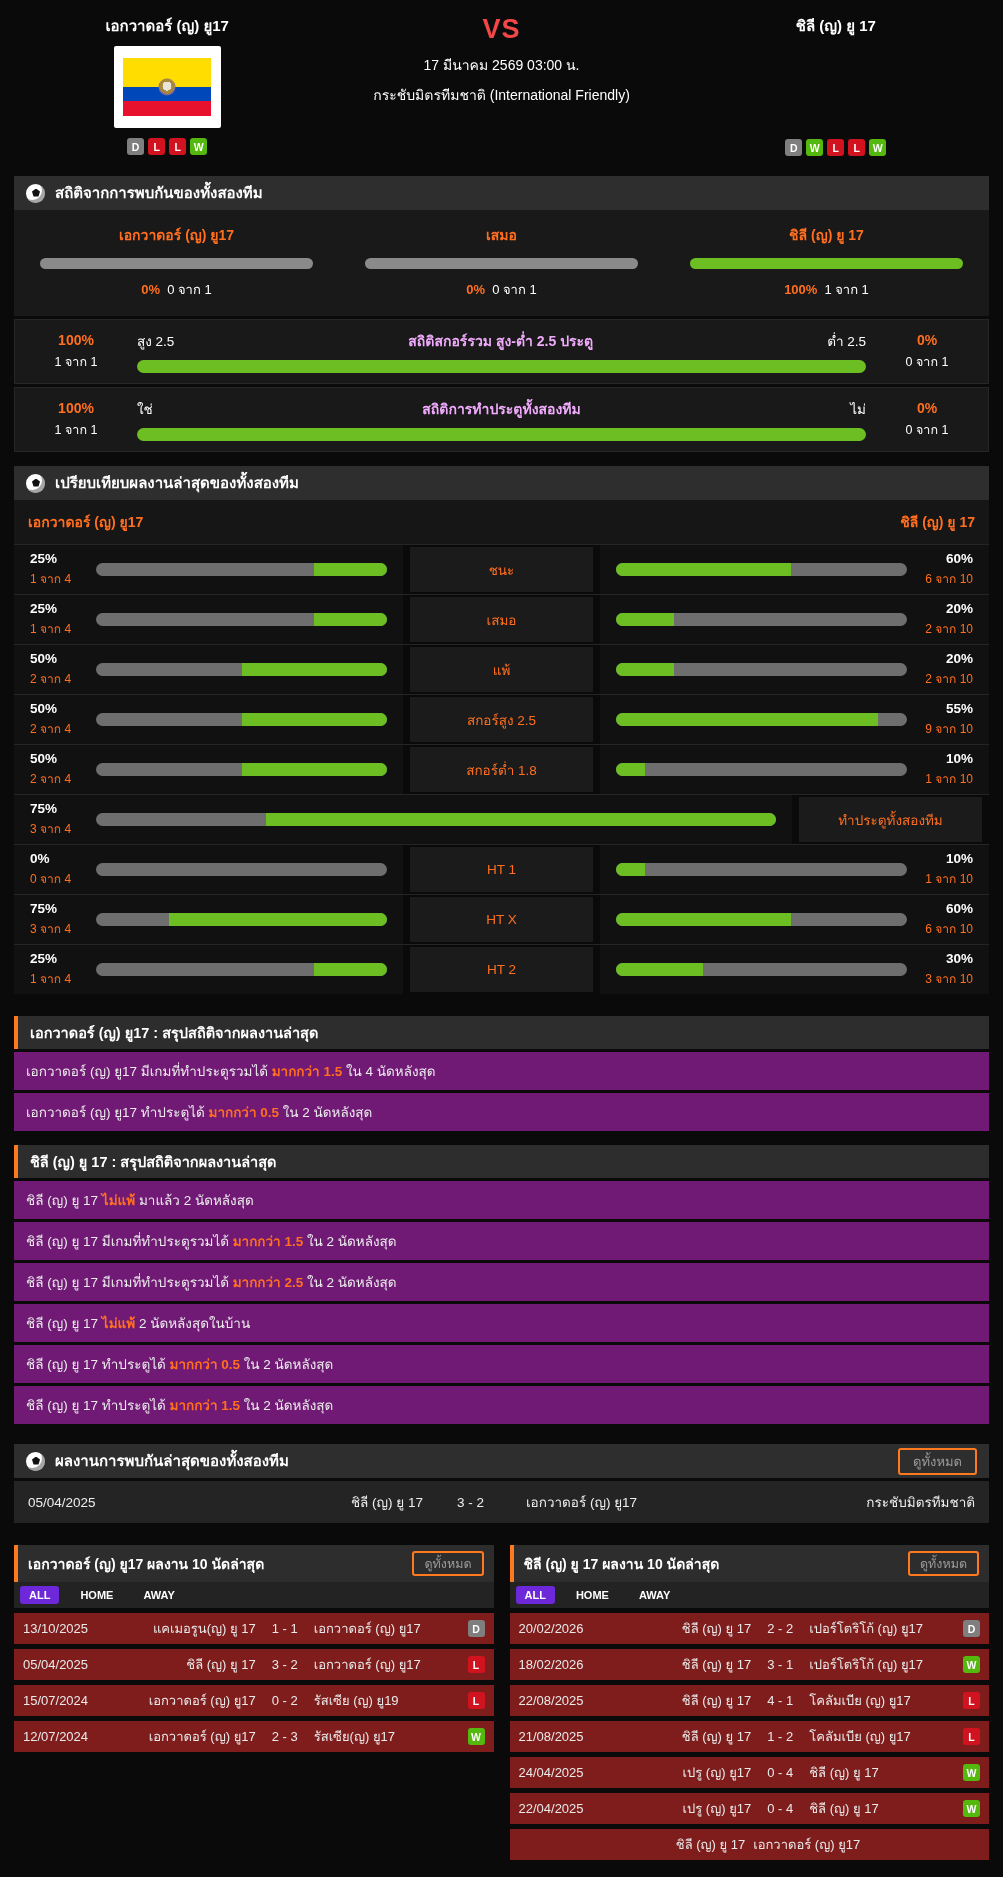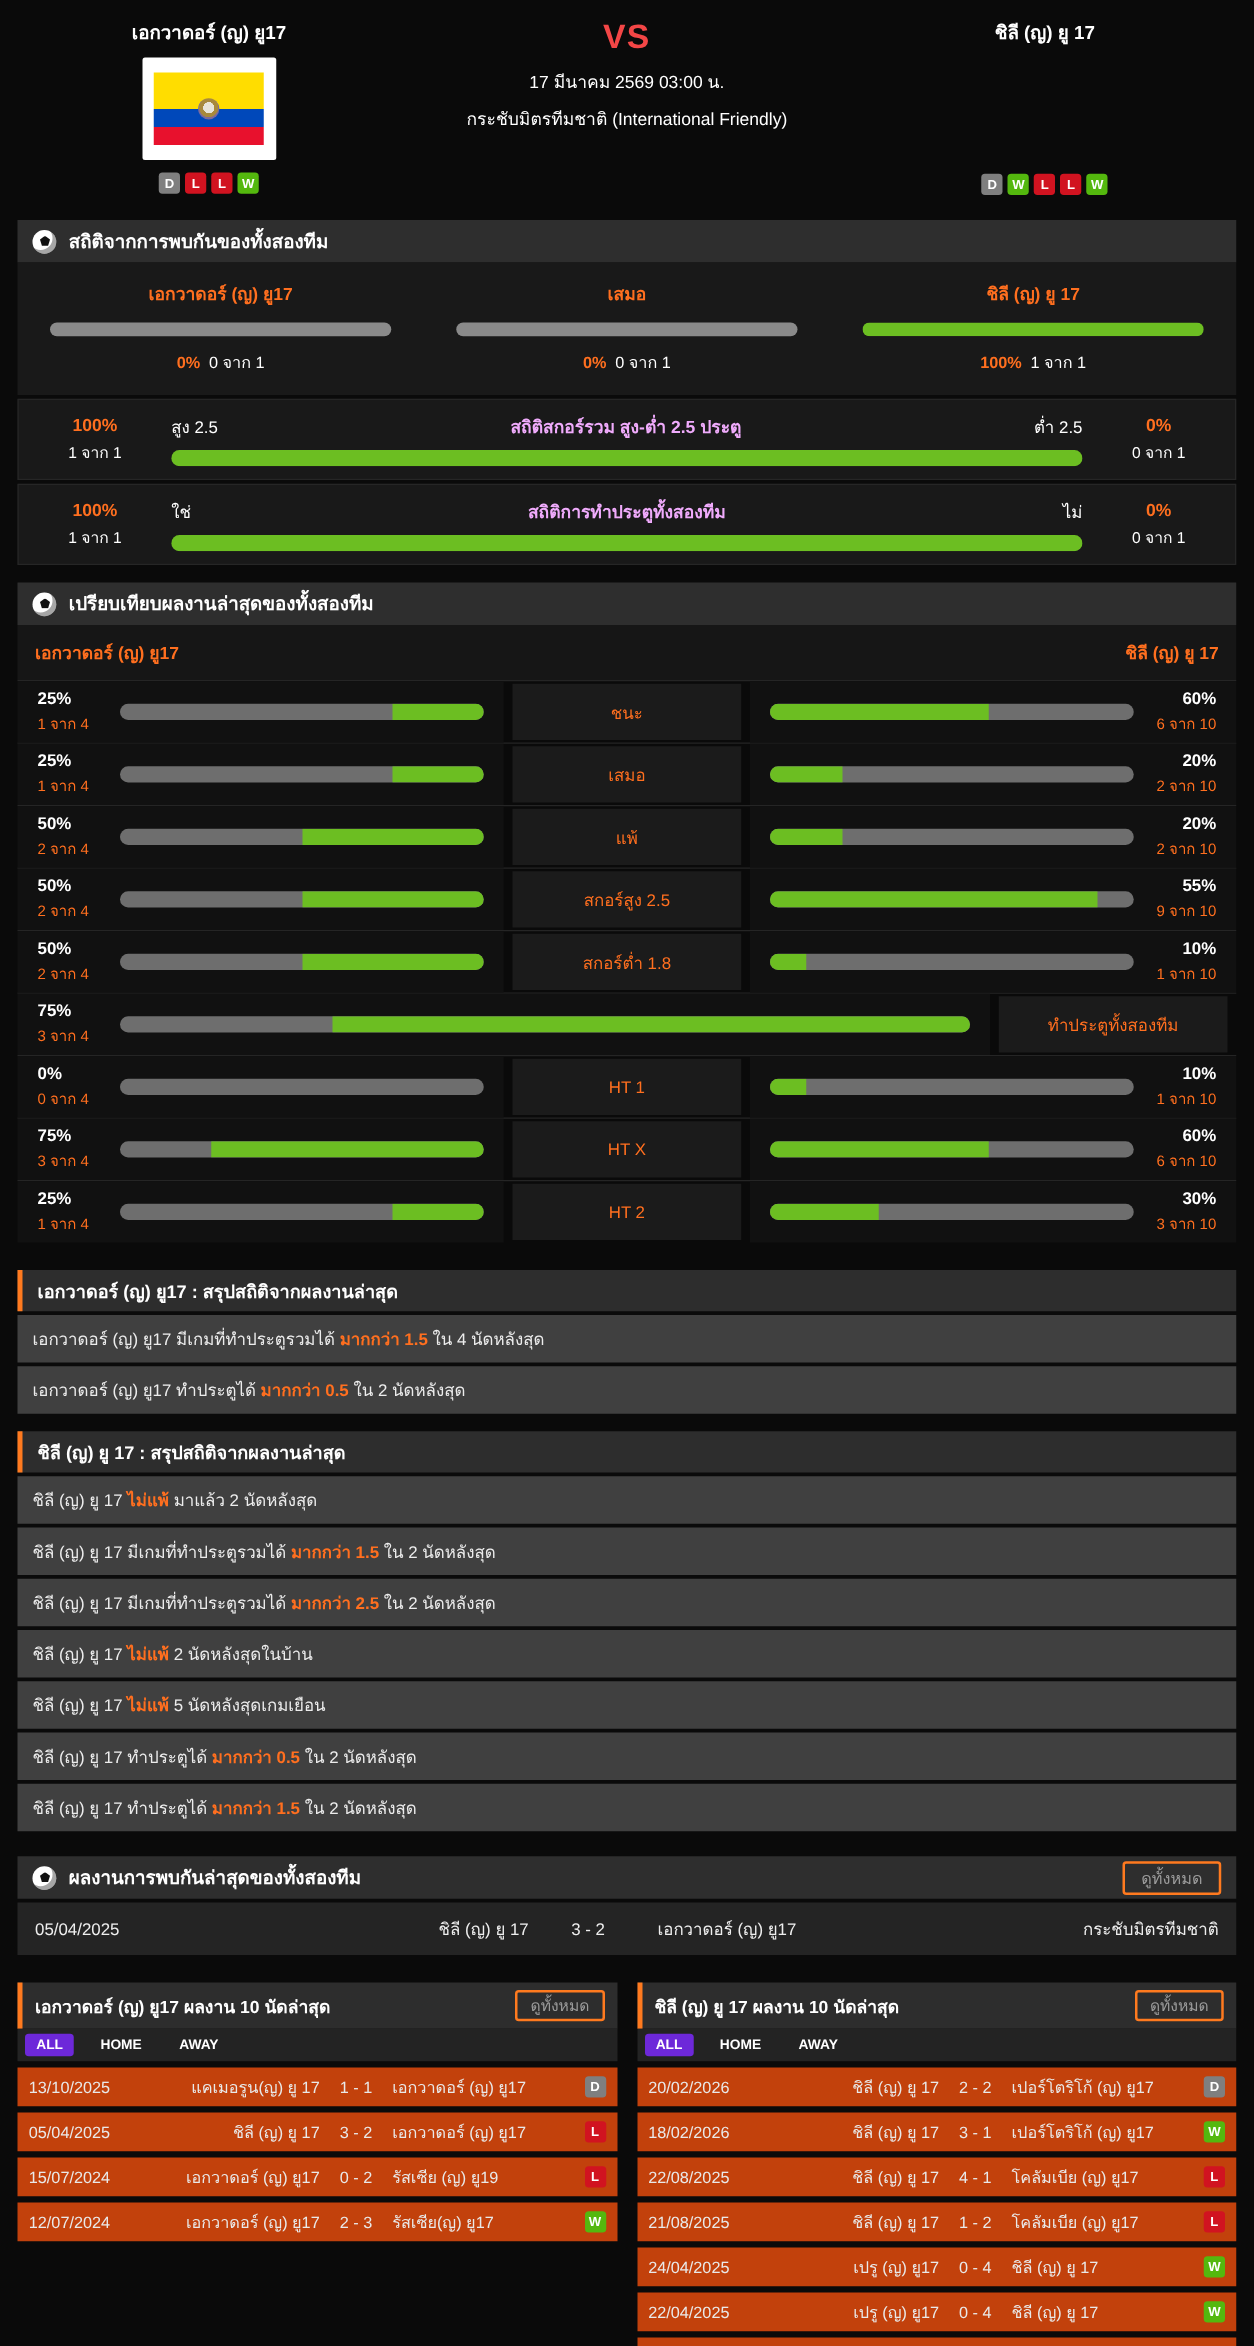--- a/index.html
+++ b/index.html
@@ -75,21 +75,21 @@
   .cmp-side.away .side-nums { text-align:right; }
   .cbar { flex:1; height:13px; background:#6e6e6e; border-radius:7px; overflow:hidden; display:flex; }
   .cbar.rtl { justify-content:flex-end; }
   .cbar .fill { height:100%; width:var(--fill,0%); background:#6cbe22; }
   .cmp-center { width:183px; margin:2px 7px; background:#1b1b1b; display:flex; align-items:center;
                 justify-content:center; color:#ff6f1f; font-size:13.5px; text-align:center; }
 
   
   .sum-head { background:#2d2d2d; border-left:4px solid #ff7a1f; display:flex; align-items:center;
               height:33px; padding:0 12px; font-weight:bold; font-size:14.5px; color:#fff; }
-  .sum-row { background:#404040; margin-top:3px; padding:8px 12px; font-size:13.5px; color:#ececec; min-height:31px; }
+  .sum-row { background:#701a75; margin-top:3px; padding:8px 12px; font-size:13.5px; color:#ececec; min-height:31px; }
   .sum-row .hl { color:#ff6f1f; font-weight:bold; }
 
   
   .btn-viewall { margin-left:auto; background:transparent; border:2px solid #ff7a1f; color:#9b9b9b;
                  border-radius:3px; font-size:13px; height:27px; padding:0 13px; cursor:pointer;
                  font-family:inherit; }
 
   
   .res-row { display:flex; align-items:center; background:#242424; margin-top:3px; padding:10px 14px;
              font-size:13.5px; color:#eee; }
@@ -102,21 +102,21 @@
   
   .tables { display:flex; gap:16px; margin:22px 14px 0; align-items:flex-start; }
   .mini { flex:1; }
   .mini-head { background:#2d2d2d; border-left:4px solid #ff7a1f; display:flex; align-items:center;
                height:37px; padding:0 10px; }
   .mini-title { font-weight:bold; color:#fff; font-size:14px; flex:1; }
   .mini .btn-viewall { height:25px; padding:0 10px; font-size:12.5px; }
   .tabs { background:#232323; display:flex; gap:12px; align-items:center; padding:4px 6px; }
   .tab { color:#fff; font-weight:bold; font-size:11px; padding:3px 9px; border-radius:3px; cursor:pointer; }
   .tab.active { background:#6d28d9; }
-  .mrow { display:flex; align-items:center; background:#c2410c; margin-top:5px; height:31px;
+  .mrow { display:flex; align-items:center; background:#7f1d1d; margin-top:5px; height:31px;
           padding:0 9px; font-size:13px; color:#e9e9e9; }
   .mm-date { width:82px; }
   .mm-home { flex:1.1; text-align:right; padding-right:4px; }
   .mm-score { width:50px; text-align:center; }
   .mm-away { flex:1.1; text-align:left; padding-left:4px; }
   .mm-res { width:20px; display:flex; justify-content:flex-end; }
 </style>
 </head>
 <body>
 
@@ -446,21 +446,20 @@
   <div>
 
       <div class="sum-row"><span>ชิลี (ญ) ยู 17 </span><span class="hl">ไม่แพ้</span><span> มาแล้ว 2 นัดหลังสุด</span></div>
 
       <div class="sum-row"><span>ชิลี (ญ) ยู 17  มีเกมที่ทำประตูรวมได้ </span><span class="hl">มากกว่า 1.5</span><span> ใน 2 นัดหลังสุด</span></div>
 
       <div class="sum-row"><span>ชิลี (ญ) ยู 17  มีเกมที่ทำประตูรวมได้ </span><span class="hl">มากกว่า 2.5</span><span> ใน 2 นัดหลังสุด</span></div>
 
       <div class="sum-row"><span>ชิลี (ญ) ยู 17 </span><span class="hl">ไม่แพ้</span><span> 2  นัดหลังสุดในบ้าน</span></div>
 
-      <div class="sum-row"><span>ชิลี (ญ) ยู 17 </span><span class="hl">ไม่แพ้</span><span> 5  นัดหลังสุดเกมเยือน</span></div>
 
       <div class="sum-row"><span>ชิลี (ญ) ยู 17  ทำประตูได้ </span><span class="hl">มากกว่า 0.5</span><span> ใน 2 นัดหลังสุด</span></div>
 
       <div class="sum-row"><span>ชิลี (ญ) ยู 17  ทำประตูได้ </span><span class="hl">มากกว่า 1.5</span><span> ใน 2 นัดหลังสุด</span></div>
     </div>
 </section>
 
 <section class="section" style="margin-top:20px">
   <div class="sec-head">
     <span class="ball"></span>

